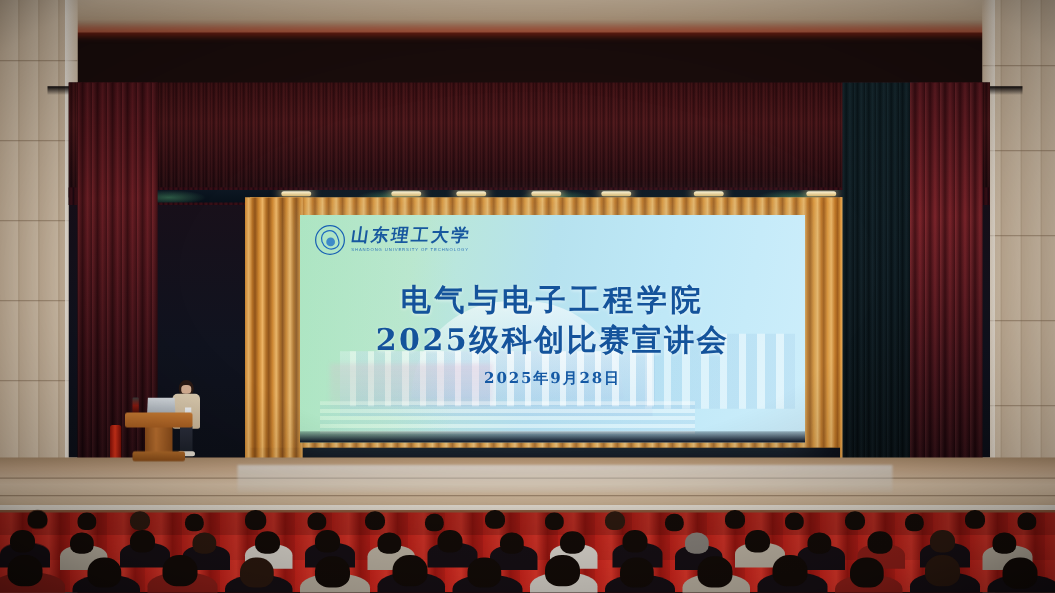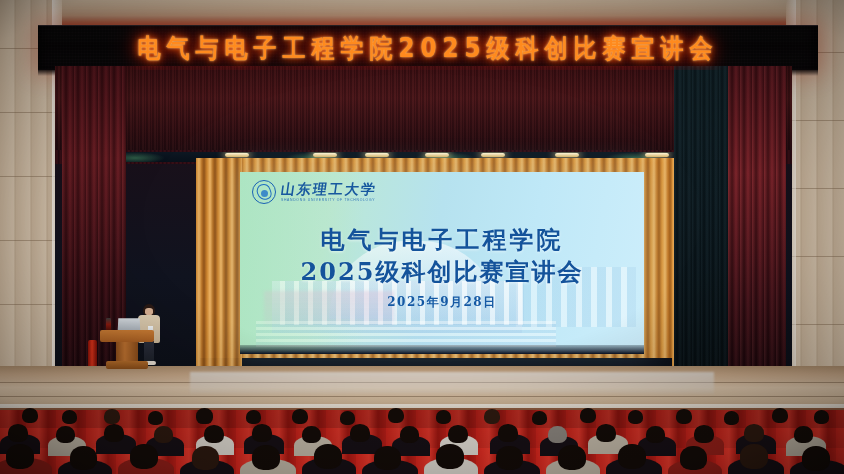--- a/index.html
+++ b/index.html
@@ -396,23 +396,20 @@
     <div class="wall-seam" style="top:52px"></div>
     <div class="wall-seam" style="top:120px"></div>
     <div class="wall-seam" style="top:188px"></div>
     <div class="wall-seam" style="top:256px"></div>
     <div class="wall-seam" style="top:324px"></div>
     <div class="wall-inner-edge"></div>
   </div>
 
   <div class="backstage"></div>
 
-  <div class="led-banner">
-    <div class="led-text">电气与电子工程学院2025级科创比赛宣讲会</div>
-  </div>
   <div class="led-bottom-shadow"></div>
 
   <div class="valance"></div>
   <div class="valance-fringe"></div>
 
   <div class="lightbar">
     <div class="greenhaze" style="left:20px"></div>
     <div class="greenhaze" style="left:200px"></div>
     <div class="greenhaze" style="left:330px"></div>
     <div class="greenhaze" style="left:520px"></div>

